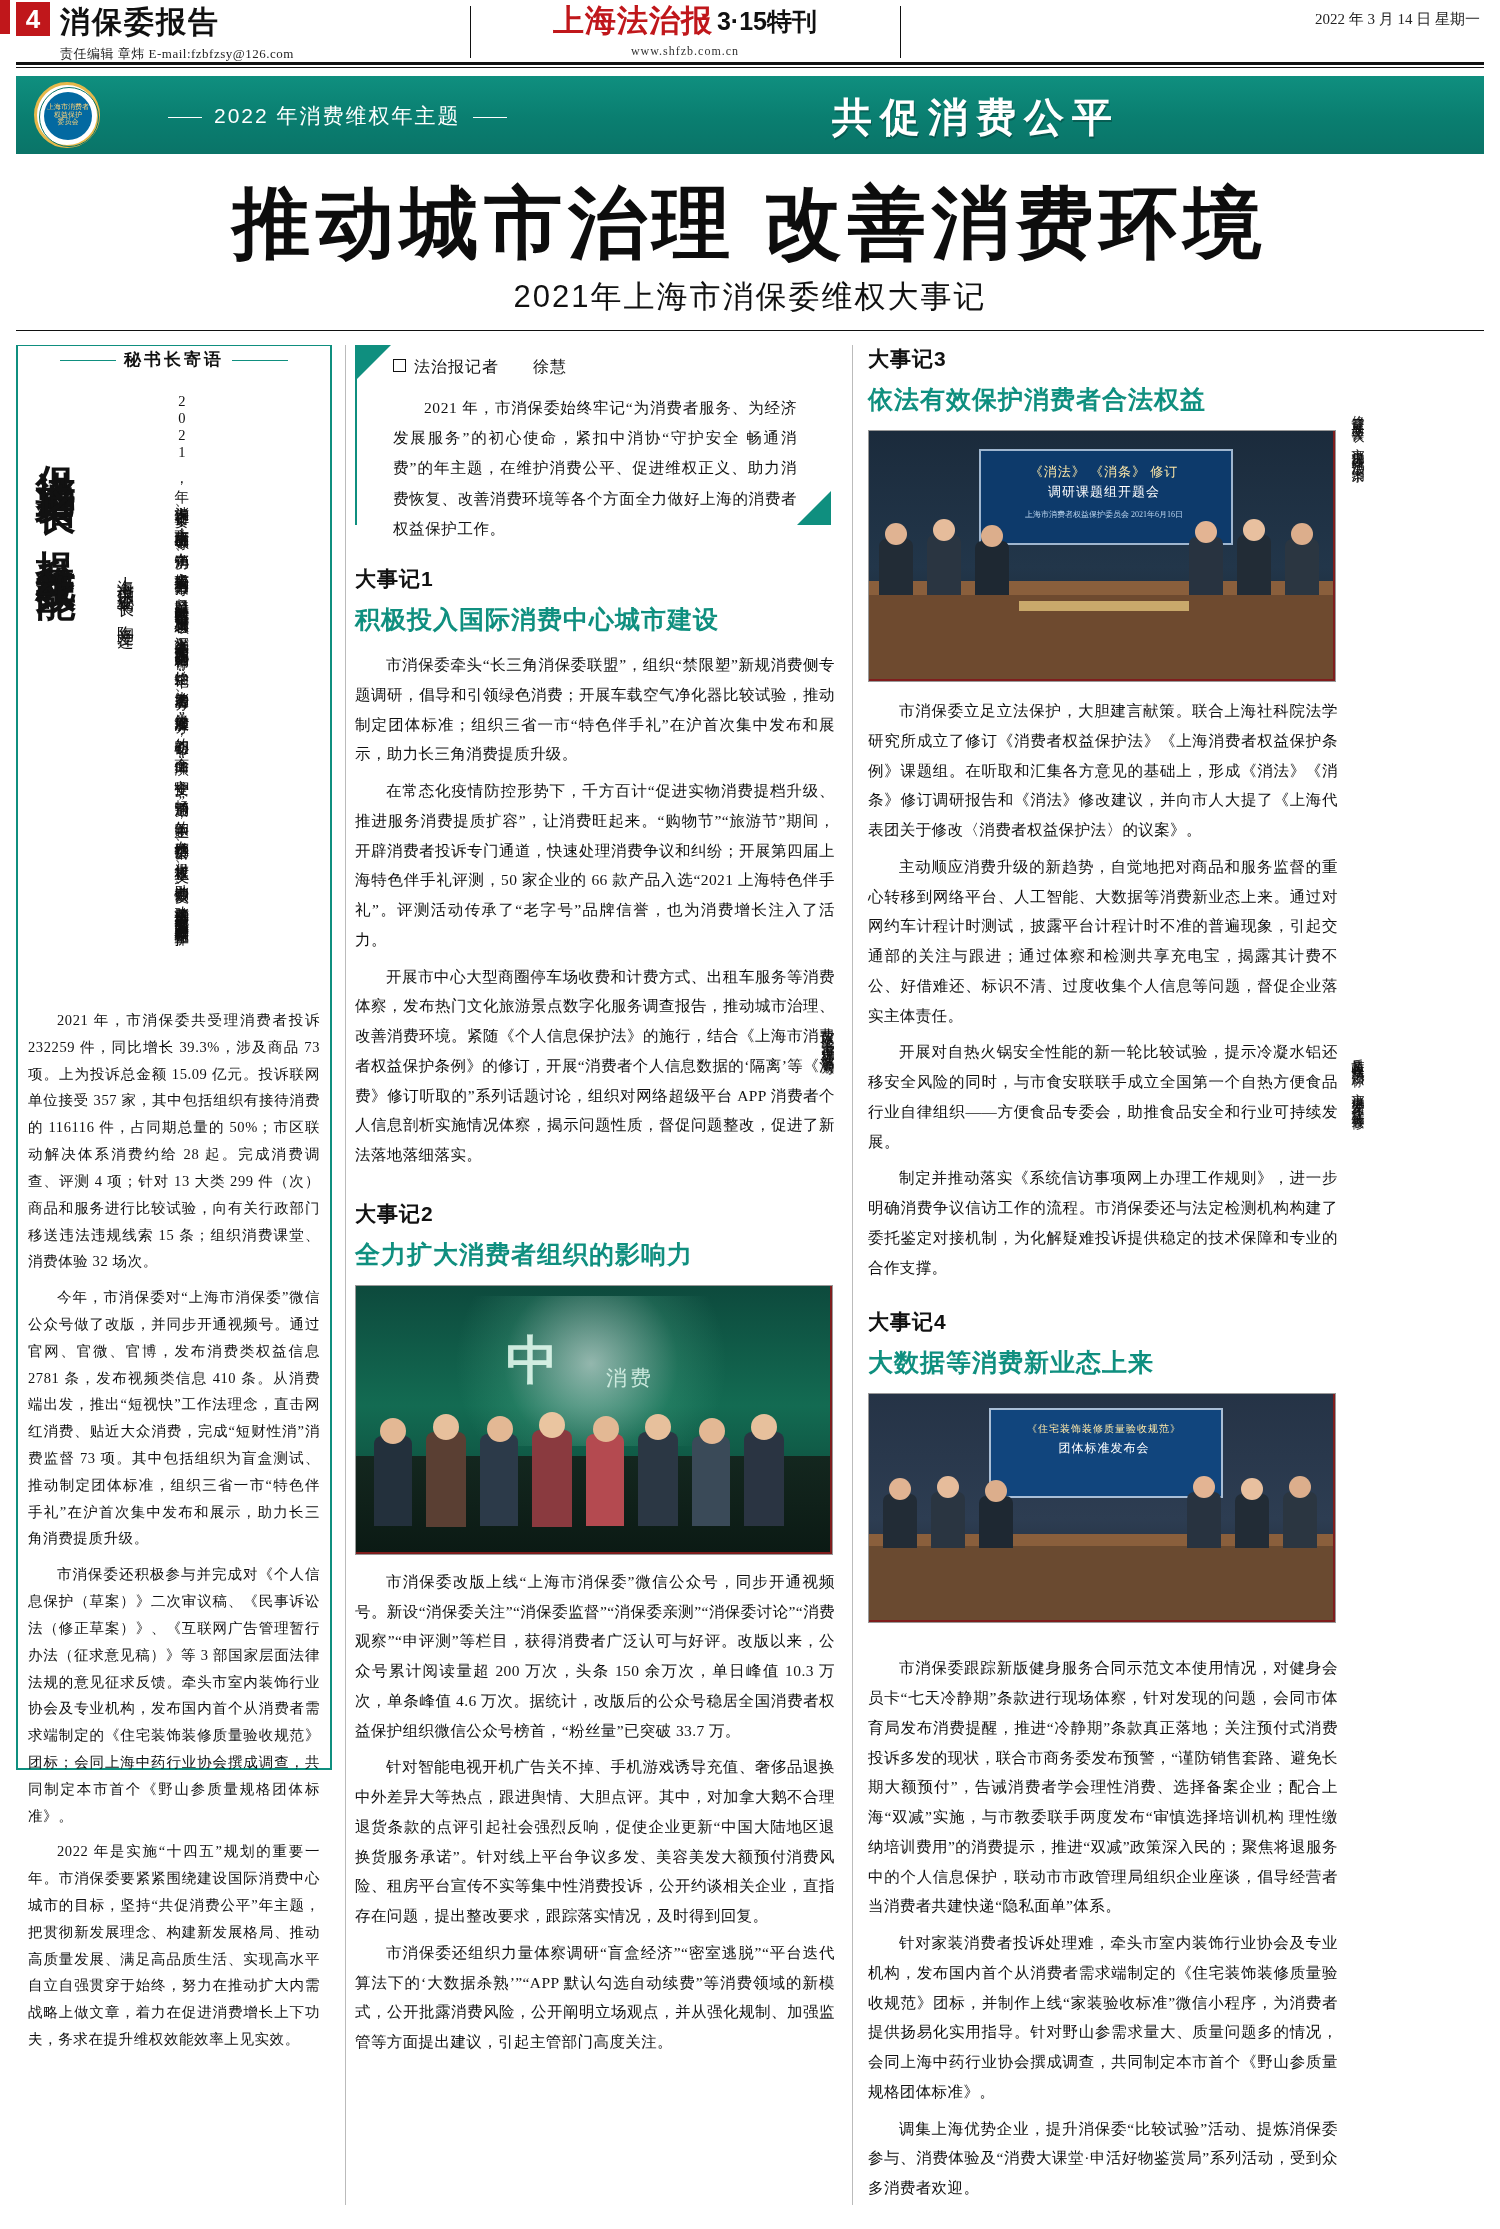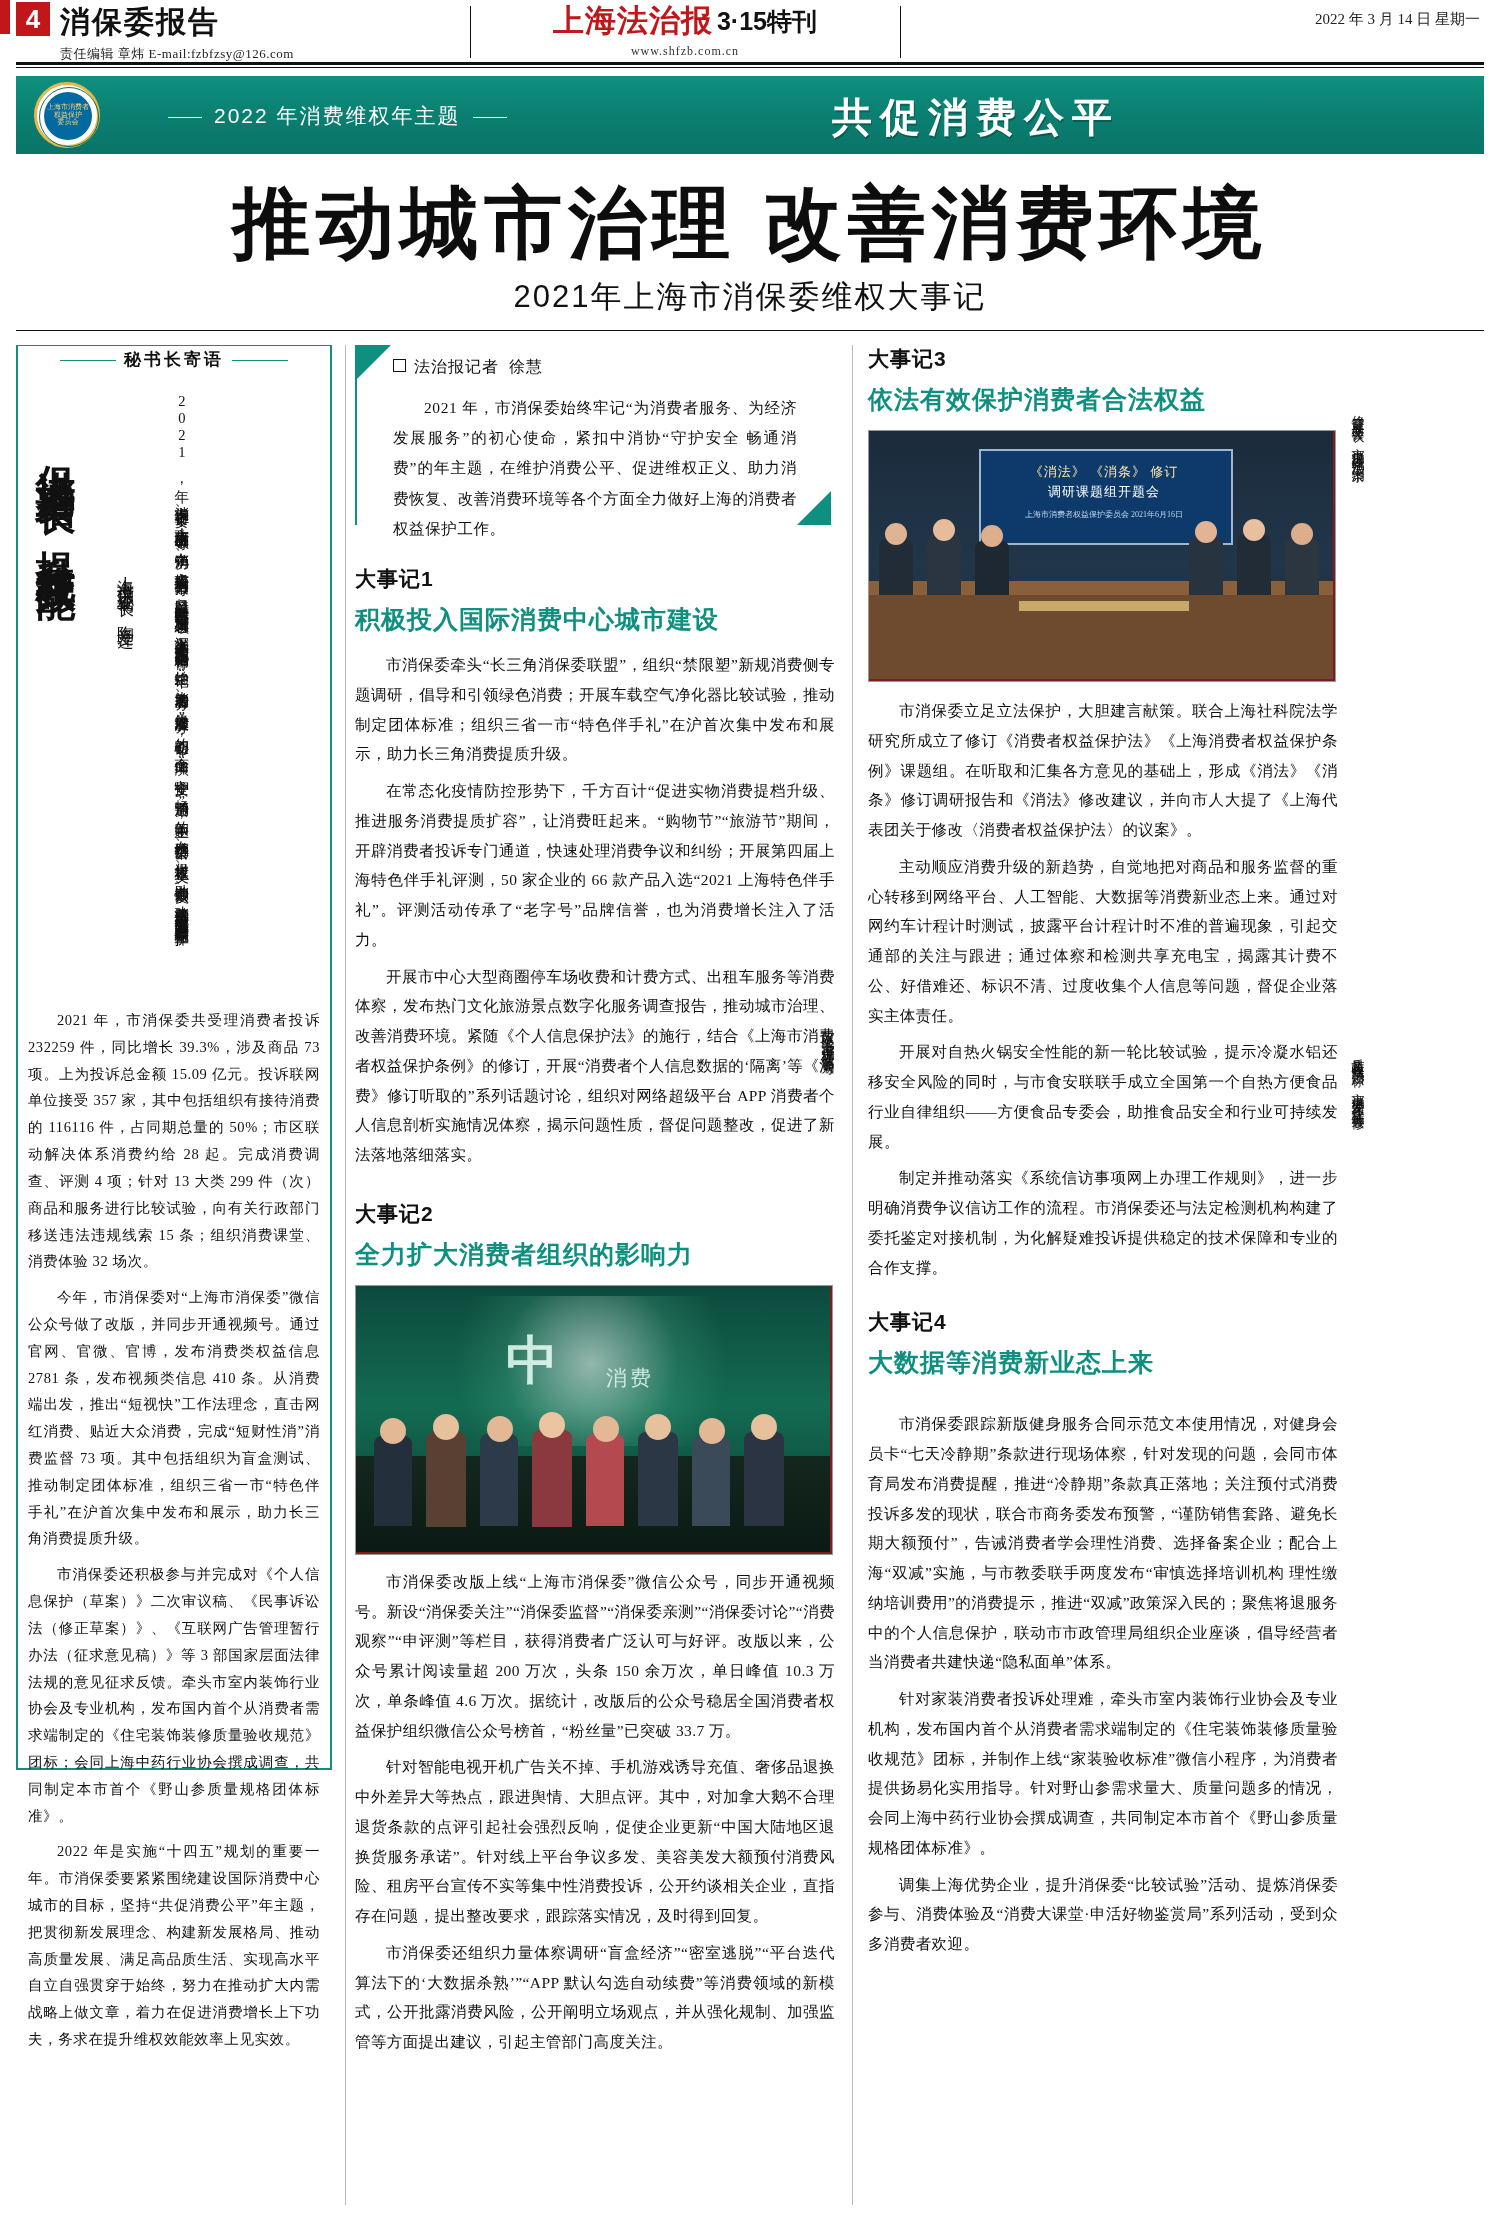--- a/index.html
+++ b/index.html
@@ -57,21 +57,21 @@
   .sec-hbody{position:absolute;left:10px;top:660px;width:292px;font-size:14.5px;line-height:1.85;letter-spacing:.6px;text-align:justify;color:#111;}
   .sec-hbody p{margin:0 0 9px 0;text-indent:2em;}
 
   
   .quote-box{position:relative;width:476px;height:180px;}
   .quote-inner{position:absolute;left:0;top:0;width:476px;height:180px;box-sizing:border-box;border-left:2px solid #0f8f7f;}
   .q-corner-tl{position:absolute;left:0;top:0;width:34px;height:34px;background:#0f8f7f;clip-path:polygon(0 0,100% 0,0 100%);}
   .q-corner-br{position:absolute;right:0;bottom:0;width:34px;height:34px;background:#0f8f7f;clip-path:polygon(100% 100%,100% 0,0 100%);}
   .q-reporter{position:absolute;left:36px;top:12px;font-family:"Liberation Sans",sans-serif;font-size:16px;letter-spacing:1px;color:#111;}
   .q-reporter .box{display:inline-block;width:11px;height:11px;border:1px solid #111;margin-right:8px;}
-  .q-reporter .name{margin-left:10px;}
+  .q-reporter .name{margin-left:34px;}
   .q-body{position:absolute;left:36px;top:48px;width:404px;font-size:15.5px;line-height:1.95;letter-spacing:.6px;text-align:justify;text-indent:2em;color:#111;}
 
   .ev-label{font-family:Liberation Sans, sans-serif;font-weight:bold;font-size:21px;letter-spacing:1px;color:#111;margin:0 0 10px 0;}
   .ev-title{font-family:"Liberation Sans",sans-serif;font-weight:bold;font-size:25px;letter-spacing:1px;color:#0f8f7f;margin:0 0 14px 0;}
 
   .body-text{font-size:15.5px;line-height:1.92;letter-spacing:.4px;text-align:justify;color:#111;}
   .body-text p{margin:0 0 7px 0;text-indent:2em;}
 
   
   .photo{position:relative;overflow:hidden;background:#7f1d1d;}
@@ -232,20 +232,40 @@
         <p>主动顺应消费升级的新趋势，自觉地把对商品和服务监督的重心转移到网络平台、人工智能、大数据等消费新业态上来。通过对网约车计程计时测试，披露平台计程计时不准的普遍现象，引起交通部的关注与跟进；通过体察和检测共享充电宝，揭露其计费不公、好借难还、标识不清、过度收集个人信息等问题，督促企业落实主体责任。</p>
         <p>开展对自热火锅安全性能的新一轮比较试验，提示冷凝水铝还移安全风险的同时，与市食安联联手成立全国第一个自热方便食品行业自律组织——方便食品专委会，助推食品安全和行业可持续发展。</p>
         <p>制定并推动落实《系统信访事项网上办理工作规则》，进一步明确消费争议信访工作的流程。市消保委还与法定检测机构构建了委托鉴定对接机制，为化解疑难投诉提供稳定的技术保障和专业的合作支撑。</p>
       </div>
     </div>
 
     <div style="margin-top:26px;">
       <div class="ev-label">大事记4</div>
       <div class="ev-title">大数据等消费新业态上来</div>
 
+      <div id="photo4" class="photo">
+        <div style="position:absolute;left:0;top:0;width:464px;height:226px;background:linear-gradient(180deg,#253346 0%,#2d3d52 55%,#1a2430 100%);"></div>
+        <div style="position:absolute;left:120px;top:14px;width:230px;height:86px;background:#11457d;border:2px solid #a9bed6;"></div>
+        <div style="position:absolute;left:128px;top:28px;width:214px;text-align:center;color:#ffe9a8;font-size:10px;letter-spacing:1px;">《住宅装饰装修质量验收规范》</div>
+        <div style="position:absolute;left:128px;top:46px;width:214px;text-align:center;color:#fff;font-size:12px;letter-spacing:1px;">团体标准发布会</div>
+        <div style="position:absolute;left:0;top:140px;width:464px;height:86px;background:#6a4a30;"></div>
+        <div style="position:absolute;left:0;top:140px;width:464px;height:12px;background:#8a5f3c;"></div>
+        <div style="position:absolute;left:14px;top:100px;width:34px;height:54px;background:#222c36;border-radius:7px 7px 0 0;"></div>
+        <div style="position:absolute;left:62px;top:98px;width:34px;height:56px;background:#2a3541;border-radius:7px 7px 0 0;"></div>
+        <div style="position:absolute;left:110px;top:102px;width:34px;height:52px;background:#1e2832;border-radius:7px 7px 0 0;"></div>
+        <div style="position:absolute;left:318px;top:98px;width:34px;height:56px;background:#283340;border-radius:7px 7px 0 0;"></div>
+        <div style="position:absolute;left:366px;top:100px;width:34px;height:54px;background:#222c36;border-radius:7px 7px 0 0;"></div>
+        <div style="position:absolute;left:414px;top:98px;width:34px;height:56px;background:#2b3641;border-radius:7px 7px 0 0;"></div>
+        <div style="position:absolute;left:20px;top:84px;width:22px;height:22px;border-radius:50%;background:#e0b392;"></div>
+        <div style="position:absolute;left:68px;top:82px;width:22px;height:22px;border-radius:50%;background:#e6bc9b;"></div>
+        <div style="position:absolute;left:116px;top:86px;width:22px;height:22px;border-radius:50%;background:#dcae8c;"></div>
+        <div style="position:absolute;left:324px;top:82px;width:22px;height:22px;border-radius:50%;background:#e3b493;"></div>
+        <div style="position:absolute;left:372px;top:84px;width:22px;height:22px;border-radius:50%;background:#e8c09f;"></div>
+        <div style="position:absolute;left:420px;top:82px;width:22px;height:22px;border-radius:50%;background:#dcae8c;"></div>
+      </div>
 
       <div class="body-text" style="margin-top:30px;">
         <p>市消保委跟踪新版健身服务合同示范文本使用情况，对健身会员卡“七天冷静期”条款进行现场体察，针对发现的问题，会同市体育局发布消费提醒，推进“冷静期”条款真正落地；关注预付式消费投诉多发的现状，联合市商务委发布预警，“谨防销售套路、避免长期大额预付”，告诫消费者学会理性消费、选择备案企业；配合上海“双减”实施，与市教委联手两度发布“审慎选择培训机构  理性缴纳培训费用”的消费提示，推进“双减”政策深入民的；聚焦将退服务中的个人信息保护，联动市市政管理局组织企业座谈，倡导经营者当消费者共建快递“隐私面单”体系。</p>
         <p>针对家装消费者投诉处理难，牵头市室内装饰行业协会及专业机构，发布国内首个从消费者需求端制定的《住宅装饰装修质量验收规范》团标，并制作上线“家装验收标准”微信小程序，为消费者提供扬易化实用指导。针对野山参需求量大、质量问题多的情况，会同上海中药行业协会撰成调查，共同制定本市首个《野山参质量规格团体标准》。</p>
         <p>调集上海优势企业，提升消保委“比较试验”活动、提炼消保委参与、消费体验及“消费大课堂·申活好物鉴赏局”系列活动，受到众多消费者欢迎。</p>
       </div>
     </div>
   </div>
 
   <div class="vcap" style="position:absolute;left:1348px;top:405px;height:205px;font-size:13px;letter-spacing:2px;line-height:1.5;color:#111;">修订开展专题会议  市消保委就《消法》《消条》</div>

